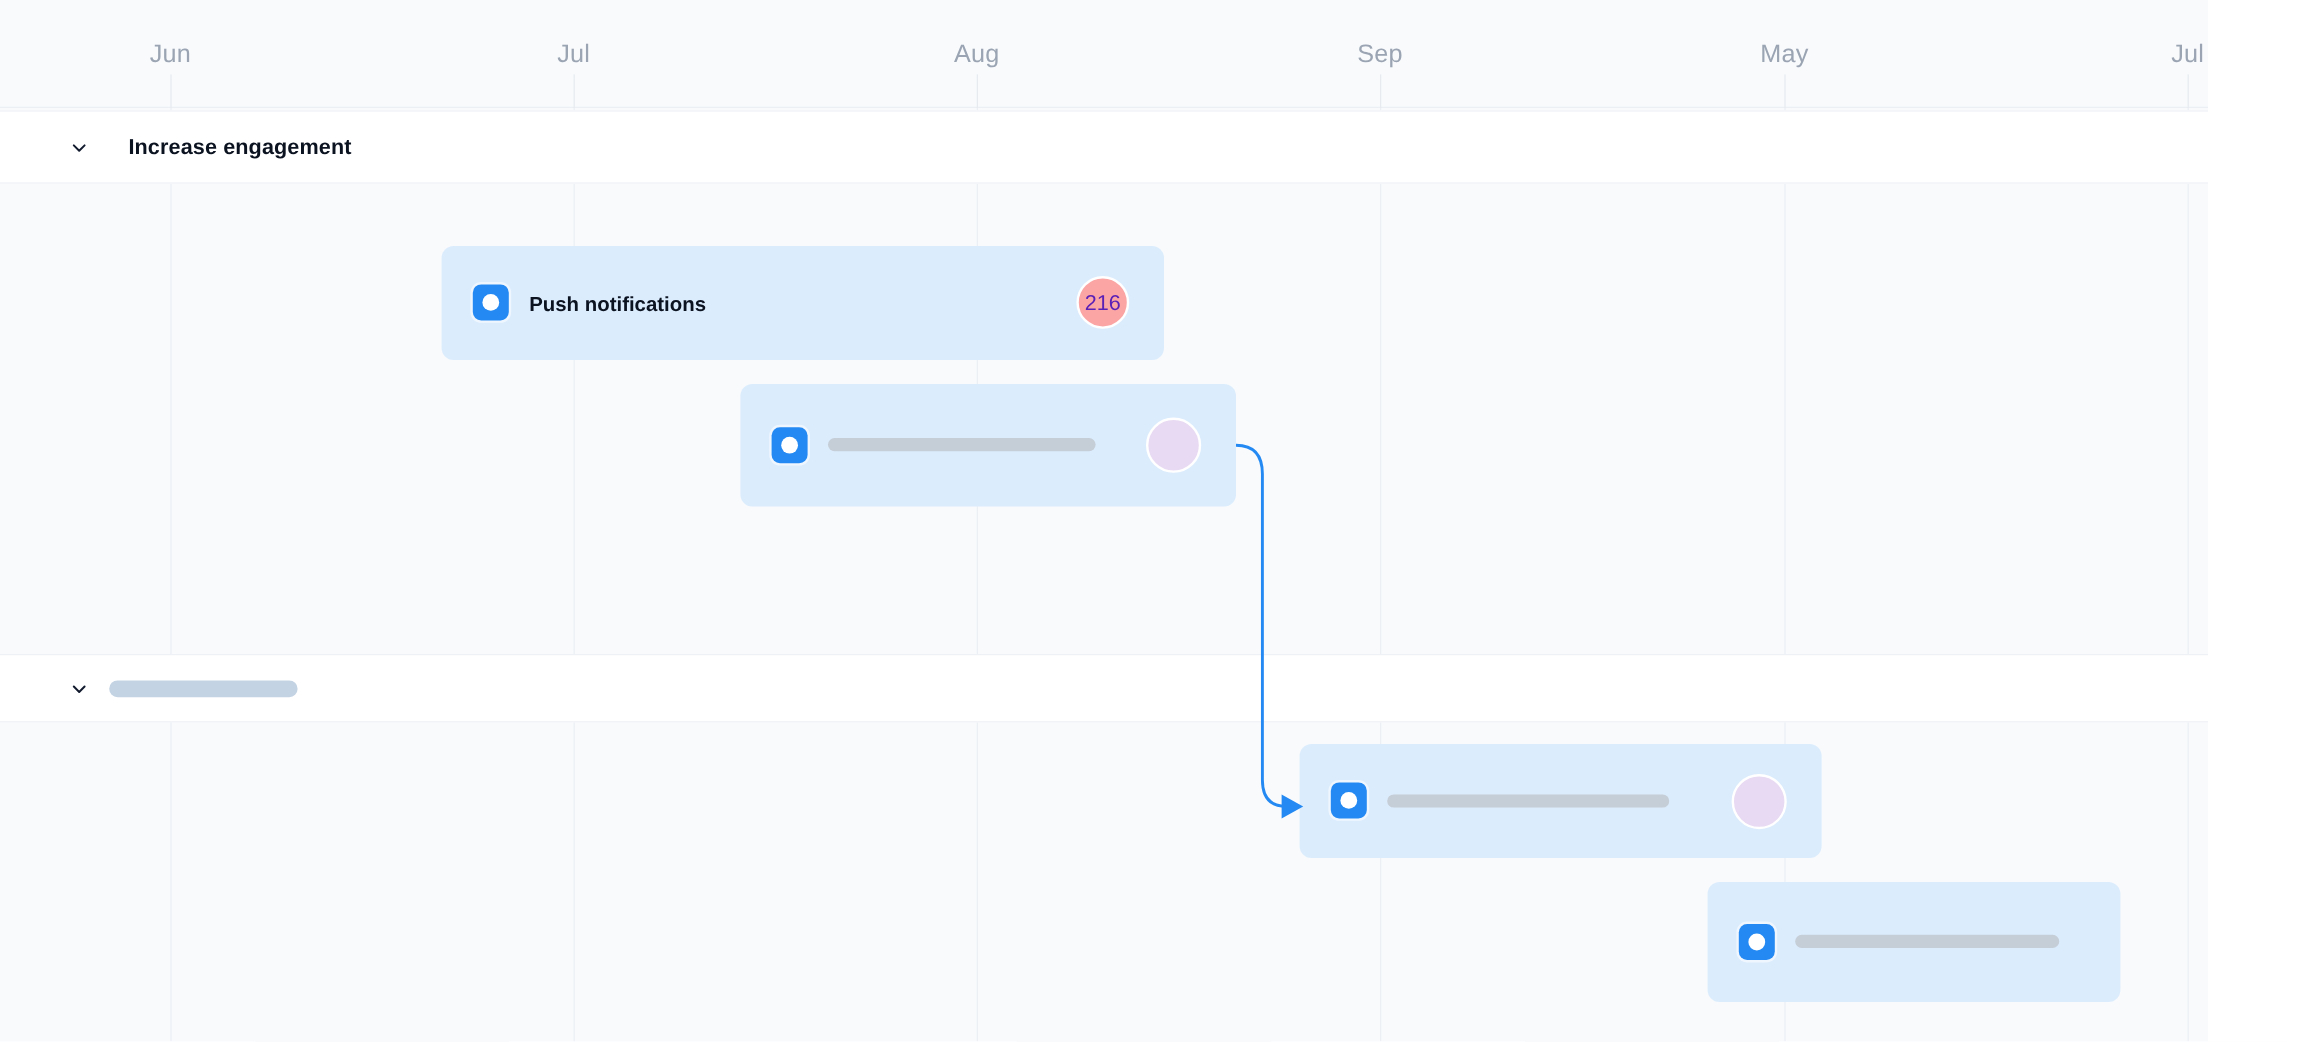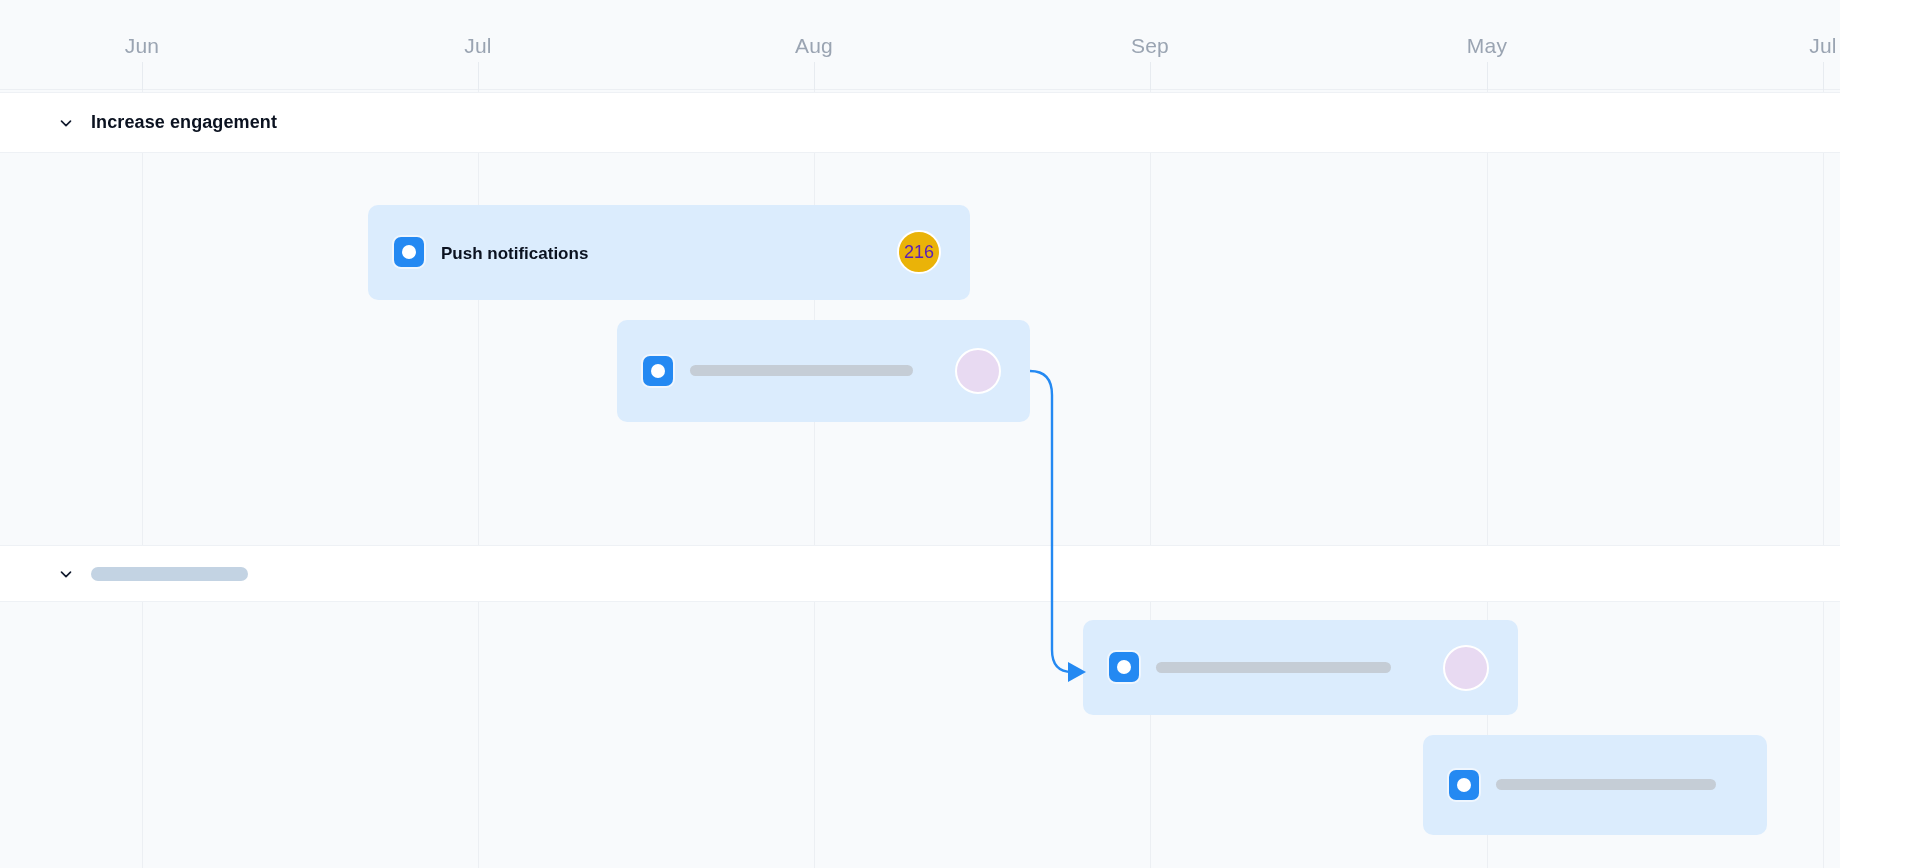--- a/index.html
+++ b/index.html
@@ -72,21 +72,21 @@
     align-items: center;
   }
   .chev {
     margin-left: 57px;
     width: 18px;
     height: 18px;
     flex: 0 0 auto;
     display: block;
   }
   .group-title {
-    margin-left: 16px;
+    margin-left: 32px;
     font-size: 18px;
     font-weight: 700;
     color: #0b1220;
     letter-spacing: 0.1px;
     white-space: nowrap;
   }
   .group-skeleton {
     margin-left: 16px;
     width: 157px;
     height: 14px;
@@ -134,21 +134,21 @@
     position: absolute;
     height: 11px;
     border-radius: 6px;
     background: #c5cdd6;
   }
   .badge {
     position: absolute;
     width: 44px;
     height: 44px;
     border-radius: 50%;
-    background: #eab308;
+    background: #fca5a5;
     border: 2px solid #ffffff;
     display: flex;
     align-items: center;
     justify-content: center;
     box-sizing: border-box;
   }
   .badge span {
     font-size: 18px;
     font-weight: 400;
     color: #5b21b6;

